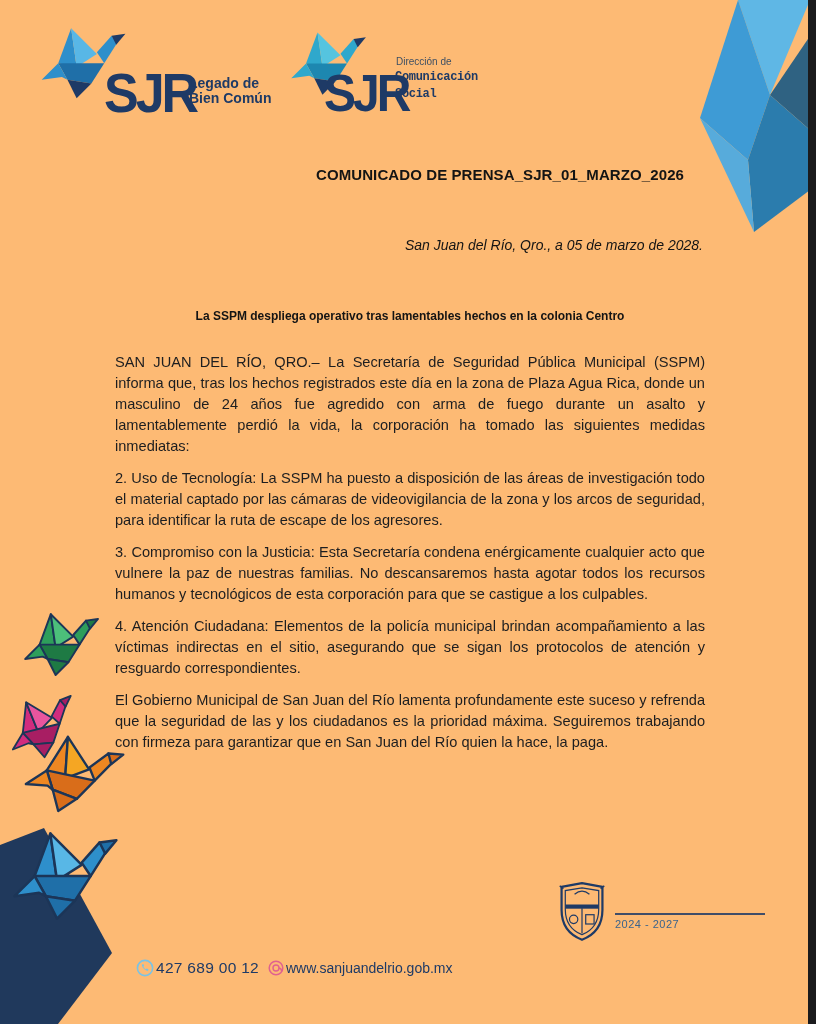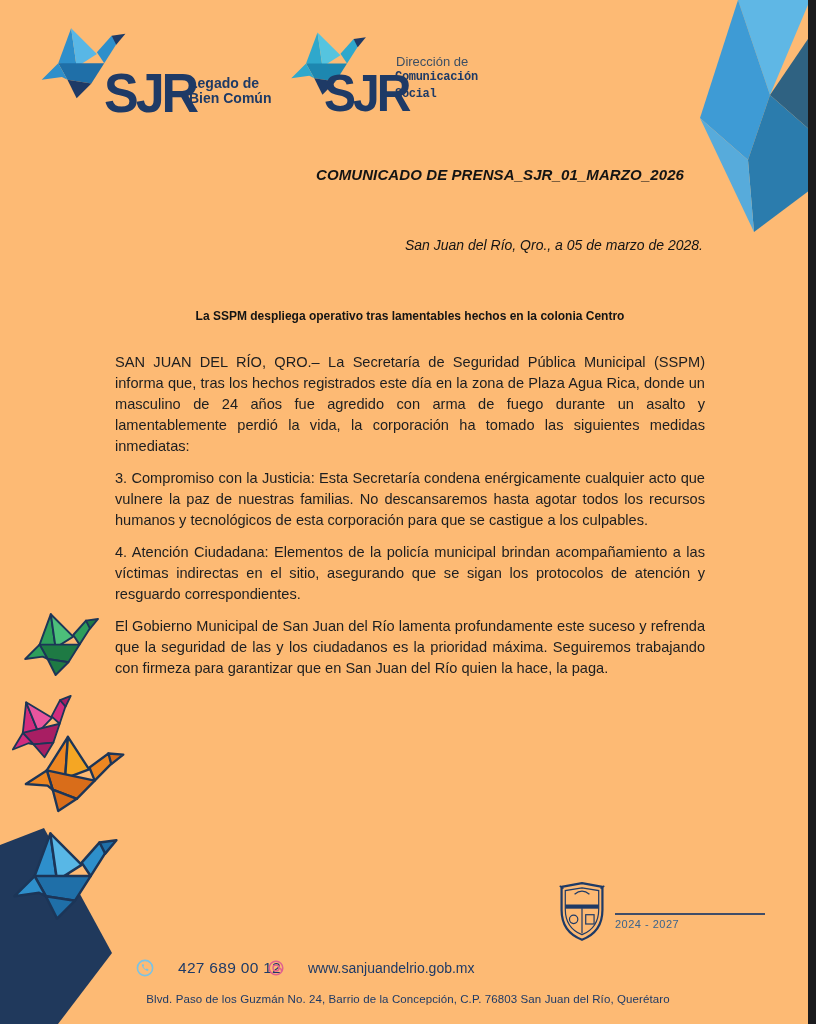--- a/index.html
+++ b/index.html
@@ -15,27 +15,27 @@
 
   
   .logo { position:absolute; }
   .sjr-word {
     font-weight:800; color:var(--navy,#1e3a66); letter-spacing:-3px;
     transform:scaleY(1.08); transform-origin:top left; line-height:1;
   }
   .logo1 .sjr-word { font-size:52px; }
   .logo2 .sjr-word { font-size:48px; }
   .tagline { font-weight:700; color:var(--navy,#1e3a66); font-size:14px; line-height:15px;padding-left:24px; }
-  .dept-light { font-size:13px; color:#3d4f63; line-height:15px; }
+  .dept-light { font-size:10px; color:#3d4f63; line-height:15px; }
   .dept-bold  { font-size:12px; font-weight:800; color:var(--navy,#1e3a66); line-height:17px; letter-spacing:-0.3px;font-family:Liberation Mono, monospace;}
 
   
   .doc-title {
     position:absolute; left:190px; top:166px; width:620px; text-align:center;
-    font-size:15px; font-weight:700; color:#141414; letter-spacing:0.1px;font-style:italic;
+    font-size:15px; font-weight:700; color:#141414; letter-spacing:0.1px;
   }
   .dateline {
     position:absolute; left:115px; top:237px; width:588px; text-align:right;
     font-size:14px; font-style:italic; color:#141414;
   }
   .headline {
     position:absolute; left:115px; top:309px; width:590px; text-align:center;
     font-size:12px; font-weight:700; color:#141414;
   }
   .body-col {
@@ -48,21 +48,21 @@
   .muni { position:absolute; left:556px; top:880px; width:215px; height:66px; }
   .muni-name {
     position:absolute; left:58px; top:9px; font-size:19px; font-weight:800;
     color:var(--navy,#1e3a66); letter-spacing:-0.4px; white-space:nowrap;
   }
   .muni-rule { position:absolute; left:59px; top:33px; width:150px; height:2px; background:var(--navy,#1e3a66); opacity:.85; }
   .muni-period { position:absolute; left:59px; top:38px; font-size:11px; font-weight:400; color:var(--period_blue,#3c648c); letter-spacing:0.5px; }
 
   
   .contacts { position:absolute; left:136px; top:958px; height:24px; width:420px; }
-  .contact-group { position:absolute; display:flex; align-items:center; gap:24px;text-align:right; }
+  .contact-group { position:absolute; display:flex; align-items:center; gap:2px;text-align:right; }
   .contact-text { color:var(--navy,#1e3a66); font-weight:500; white-space:nowrap; }
   .phone-group { left:0; top:1px; }
   .phone-group .contact-text { font-size:15.5px; letter-spacing:0.3px; }
   .web-group { left:132px; top:2px; }
   .web-group .contact-text { font-size:14px; }
   .address {
     position:absolute; left:0; top:993px; width:816px; text-align:center;
     font-size:11.5px; font-weight:500; color:var(--navy,#1e3a66); letter-spacing:0.1px;
   }
 
@@ -119,20 +119,21 @@
   </svg>
 
   <div class="doc-title">COMUNICADO DE PRENSA_SJR_01_MARZO_2026</div>
 
   <div class="dateline">San Juan del Río, Qro., a 05 de marzo de 2028.</div>
 
   <div class="headline">La SSPM despliega operativo tras lamentables hechos en la colonia Centro</div>
 
   <div class="body-col">
     <p>SAN JUAN DEL RÍO, QRO.– La Secretaría de Seguridad Pública Municipal (SSPM) informa que, tras los hechos registrados este día en la zona de Plaza Agua Rica, donde un masculino de 24 años fue agredido con arma de fuego durante un asalto y lamentablemente perdió la vida, la corporación ha tomado las siguientes medidas inmediatas:</p>
+    <p>2. Uso de Tecnología: La SSPM ha puesto a disposición de las áreas de investigación todo el material captado por las cámaras de videovigilancia de la zona y los arcos de seguridad, para identificar la ruta de escape de los agresores.</p>
     <p>3. Compromiso con la Justicia: Esta Secretaría condena enérgicamente cualquier acto que vulnere la paz de nuestras familias. No descansaremos hasta agotar todos los recursos humanos y tecnológicos de esta corporación para que se castigue a los culpables.</p>
     <p>4. Atención Ciudadana: Elementos de la policía municipal brindan acompañamiento a las víctimas indirectas en el sitio, asegurando que se sigan los protocolos de atención y resguardo correspondientes.</p>
     <p>El Gobierno Municipal de San Juan del Río lamenta profundamente este suceso y refrenda que la seguridad de las y los ciudadanos es la prioridad máxima. Seguiremos trabajando con firmeza para garantizar que en San Juan del Río quien la hace, la paga.</p>
   </div>
 
   <svg class="abs" style="left:22px; top:610px;" width="80" height="74" viewBox="0 0 100 90">
     <use href="#crane" style="--f1:var(--green_light); --f2:var(--green_mid); --f3:var(--green_mid);
                 --f4:var(--green_dark); --f5:var(--green_dark); --f6:var(--green_mid); --f7:var(--green_dark);
                 --ol:var(--outline); --ow:2.4;"></use>
   </svg>
@@ -190,16 +191,15 @@
     <div class="contact-group web-group">
       <svg width="16" height="16" viewBox="0 0 16 16">
         <circle cx="8" cy="8" r="6.8" fill="none" style="stroke:var(--icon_web);" stroke-width="1.5"></circle>
         <circle cx="8" cy="8" r="3" fill="none" style="stroke:var(--icon_web);" stroke-width="1.4"></circle>
         <path d="M11,8 a3,3 0 0 1 2.5,3" fill="none" style="stroke:var(--icon_web);" stroke-width="1.4"></path>
       </svg>
       <span class="contact-text">www.sanjuandelrio.gob.mx</span>
     </div>
   </div>
 
-  <div class="address">Blvd. Paso de los Guzmán No. 24, Barrio de la Concepción, C.P. 76803 San Juan del Río, Querétaro</div>
 
   <div class="edge-strip"></div>
 </div>
 
 </body></html>

